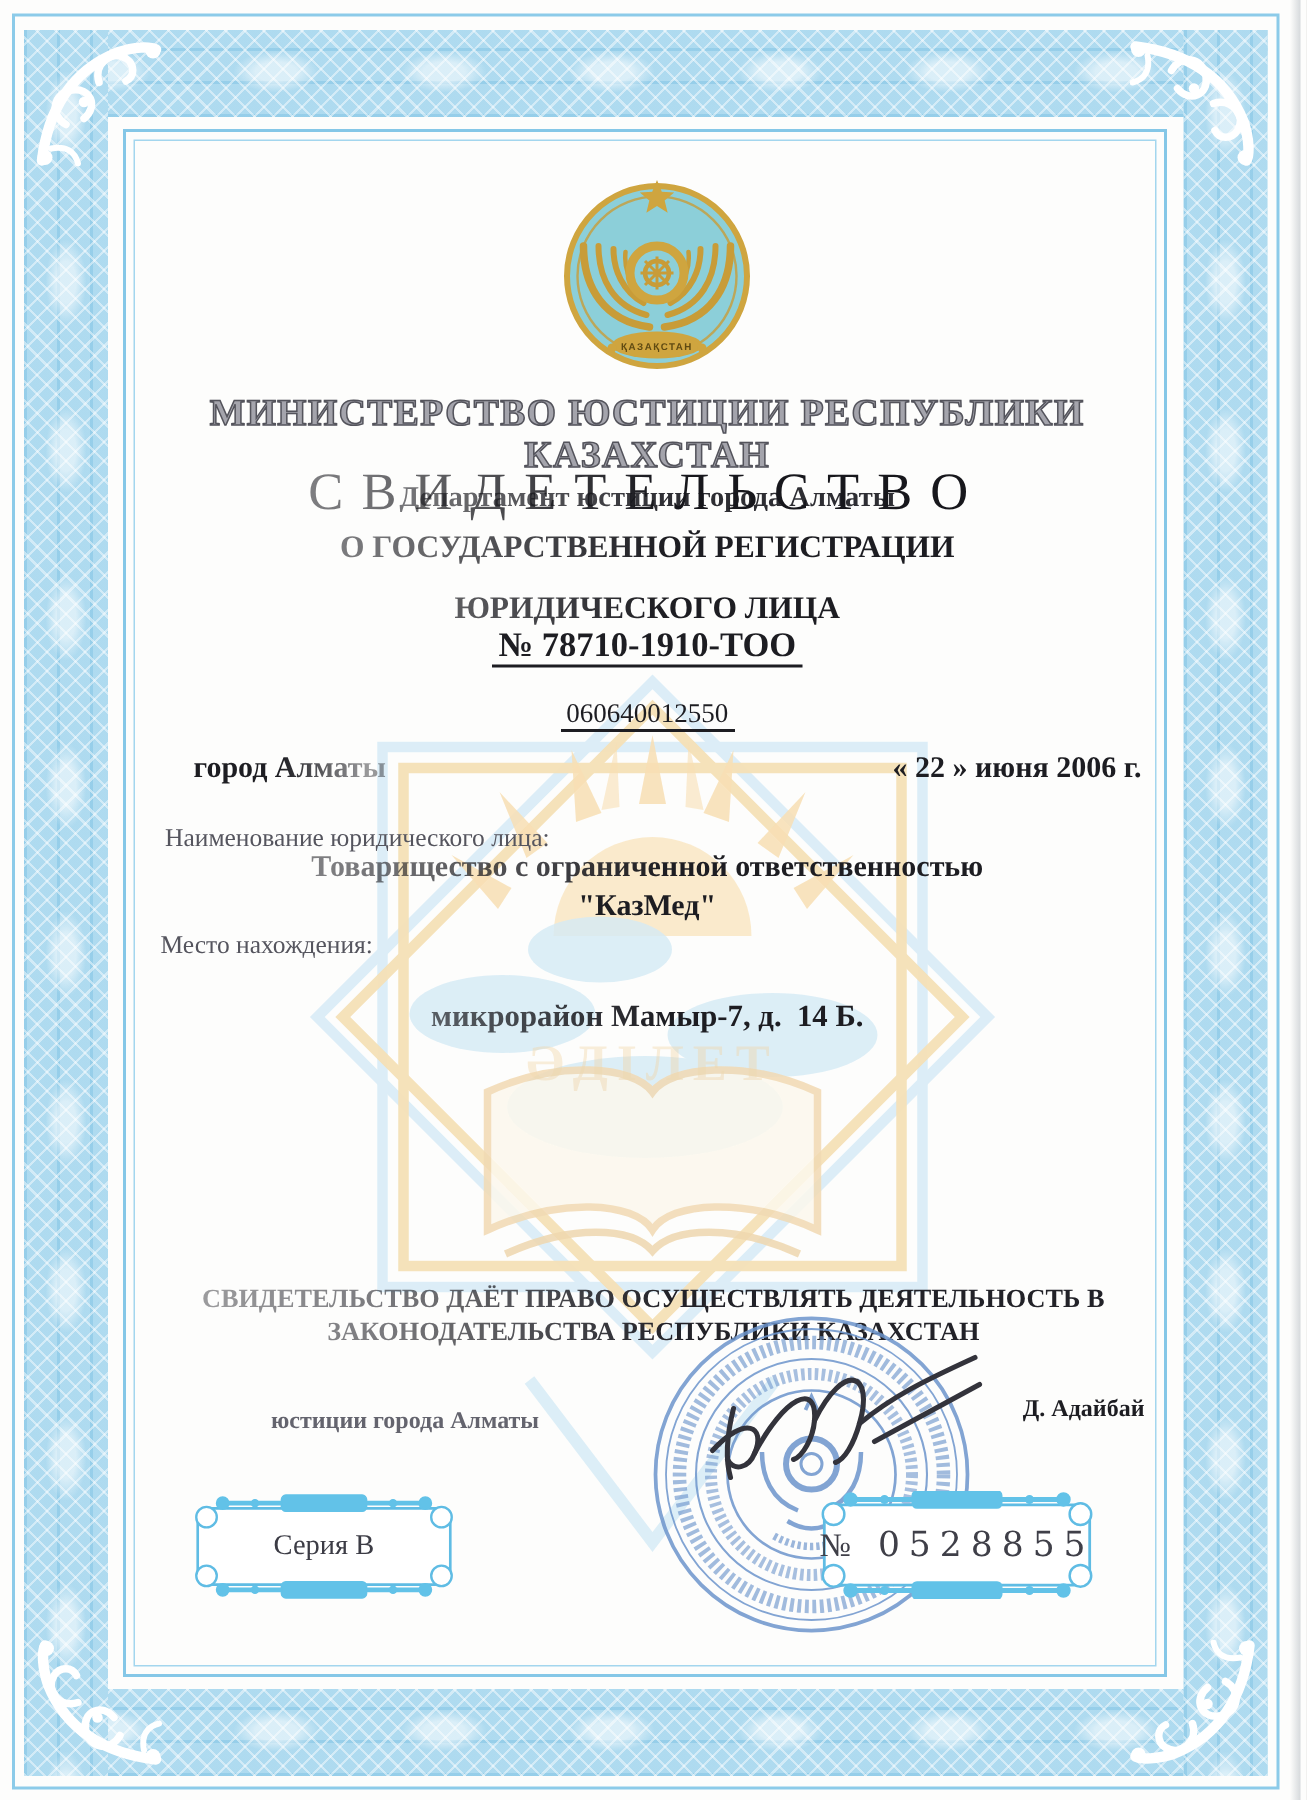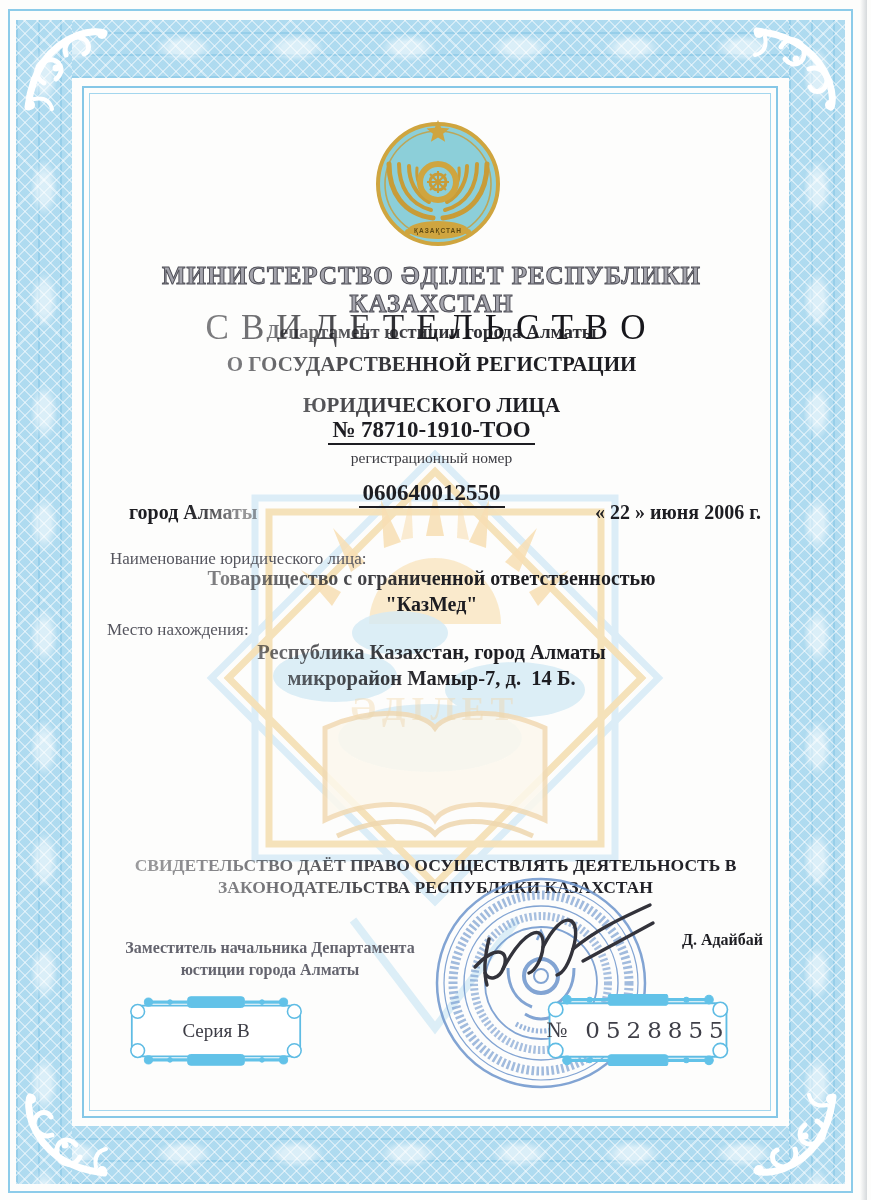--- a/index.html
+++ b/index.html
@@ -48,21 +48,21 @@
     color:#a4a4ac;-webkit-text-stroke:1px #54545c;text-shadow:0 0 .5px #54545c;
   }
   .department{top:289px;font-size:19px;font-weight:700;color:#2e2e33;margin-top:32px;}
   .doc-title{top:308px;font-size:35px;font-weight:400;letter-spacing:12px;color:#17171c;}
   .subtitle1{top:352px;font-size:21px;font-weight:700;}
   .subtitle2{top:393px;font-size:21px;font-weight:700;}
   .regnum{top:417px;font-size:23px;font-weight:700;}
   .regnum span{border-bottom:2.5px solid #1d1d22;padding:0 4px 1px;}
   .small-label{font-size:15.5px;color:#3c3c42;}
   .reglabel{top:449px;}
-  .bin{top:465px;font-size:23px;font-weight:700;margin-top:15px;}
+  .bin{top:465px;font-size:18px;font-weight:400;}
   .bin span{border-bottom:2.5px solid #1d1d22;padding:0 4px 1px;}
   .binlabel{top:496px;}
   .cityrow{position:absolute;top:501px;left:113px;right:110px;font-size:20px;font-weight:700;margin-left:16px;}
   .cityrow .city{float:left;}
   .cityrow .date{float:right;}
   .label-left{position:absolute;font-size:17px;color:#55555e;font-weight:400;}
   .name-label{left:110px;top:549px;}
   .loc-label{left:107px;top:620px;}
   .val{font-weight:700;font-size:20px;}
   .name1{top:567px;}
@@ -219,50 +219,47 @@
     <circle cx="73" cy="68" r="18" fill="#8ccfd9" stroke="#cfa53f" stroke-width="6"></circle>
     <circle cx="73" cy="68" r="8" fill="none" stroke="#c89c38" stroke-width="3"></circle>
     <path d="M65,60 L81,76 M81,60 L65,76 M73,57 L73,79 M62,68 L84,68" stroke="#c89c38" stroke-width="2"></path>
 
     <ellipse cx="73" cy="116" rx="30" ry="9" fill="#cfa53f"></ellipse>
     <text x="73" y="119" text-anchor="middle" font-family="Liberation Sans, sans-serif" font-size="6.5" font-weight="bold" fill="#5f4a12" letter-spacing="1">ҚАЗАҚСТАН</text>
     <circle cx="43" cy="118" r="3" fill="#cfa53f"></circle>
     <circle cx="103" cy="118" r="3" fill="#cfa53f"></circle>
   </svg>
 
-  <div class="cline ministry">МИНИСТЕРСТВО ӘДІЛЕТ РЕСПУБЛИКИ КАЗАХСТАН</div>
+  <div class="cline ministry">МИНИСТЕРСТВО ЮСТИЦИИ РЕСПУБЛИКИ КАЗАХСТАН</div>
   <div class="cline department fade-l">Департамент юстиции города Алматы</div>
   <div class="cline doc-title fade-l">СВИДЕТЕЛЬСТВО</div>
   <div class="cline subtitle1 fade-l">О ГОСУДАРСТВЕННОЙ РЕГИСТРАЦИИ</div>
   <div class="cline subtitle2 fade-l">ЮРИДИЧЕСКОГО ЛИЦА</div>
 
   <div class="cline regnum"><span>№ 78710-1910-ТОО</span></div>
-  <div class="cline small-label reglabel">регистрационный номер</div>
   <div class="cline bin"><span>060640012550</span></div>
 
   <div class="cityrow">
     <span class="city fade-r">город Алматы</span>
     <span class="date">« 22 » июня 2006 г.</span>
   </div>
 
   <div class="label-left name-label">Наименование юридического лица:</div>
   <div class="cline val name1 fade-l">Товарищество с ограниченной ответственностью</div>
   <div class="cline val name2">"КазМед"</div>
 
   <div class="label-left loc-label">Место нахождения:</div>
-  <div class="cline val loc1 fade-l">Республика Казахстан, город Алматы</div>
   <div class="cline val loc2 fade-l">микрорайон Мамыр-7, д.  14 Б.</div>
 
   <div class="statement">
     <div class="fade-l">СВИДЕТЕЛЬСТВО ДАЁТ ПРАВО ОСУЩЕСТВЛЯТЬ ДЕЯТЕЛЬНОСТЬ В</div>
     <div class="fade-l">ЗАКОНОДАТЕЛЬСТВА РЕСПУБЛИКИ КАЗАХСТАН</div>
   </div>
 
   <div class="signer-title">
-    <div>Заместитель начальника Департамента</div>
     <div>юстиции города Алматы</div>
   </div>
   <div class="signer-name">Д. Адайбай</div>
 
   <svg class="seal" width="226" height="222" viewBox="0 0 226 222">
     <g stroke="#6d95cc" fill="none">
       <circle cx="113" cy="111" r="104" stroke-width="2.5"></circle>
       <circle cx="113" cy="111" r="97" stroke-width="1.2"></circle>
       <circle cx="113" cy="111" r="88" stroke-width="9" stroke-dasharray="2.6 2.4" opacity="0.75"></circle>
       <circle cx="113" cy="111" r="77" stroke-width="1.4"></circle>

